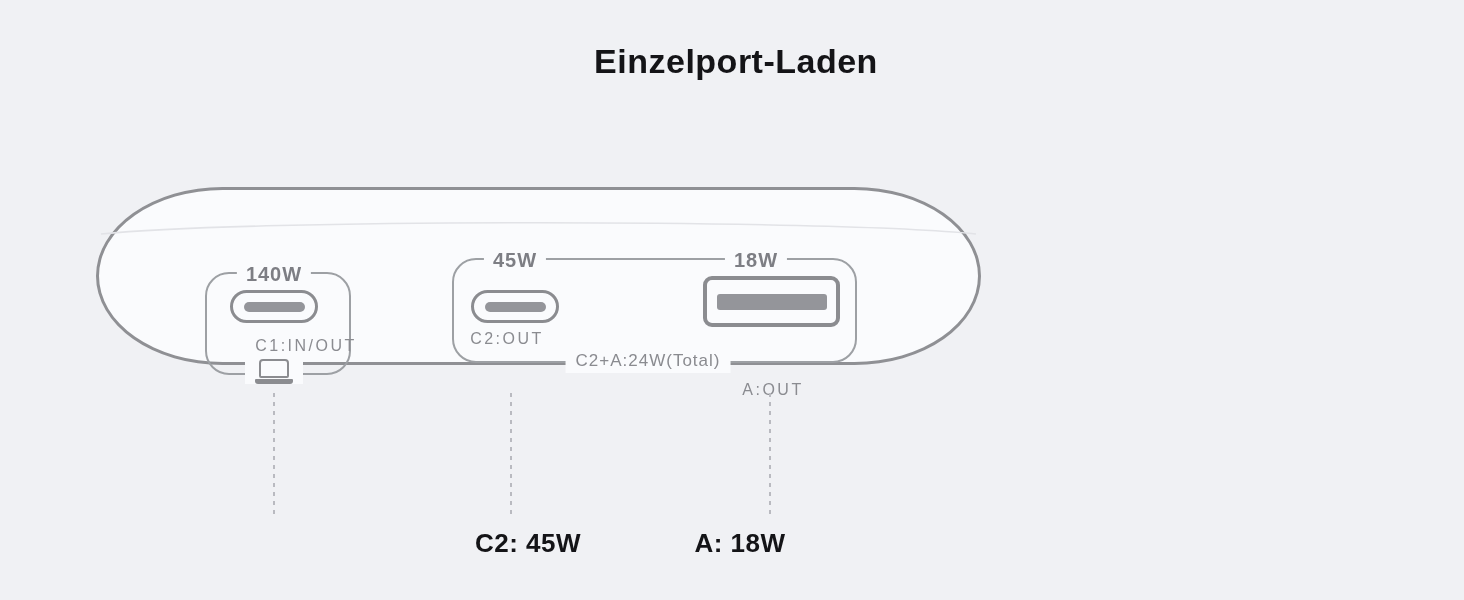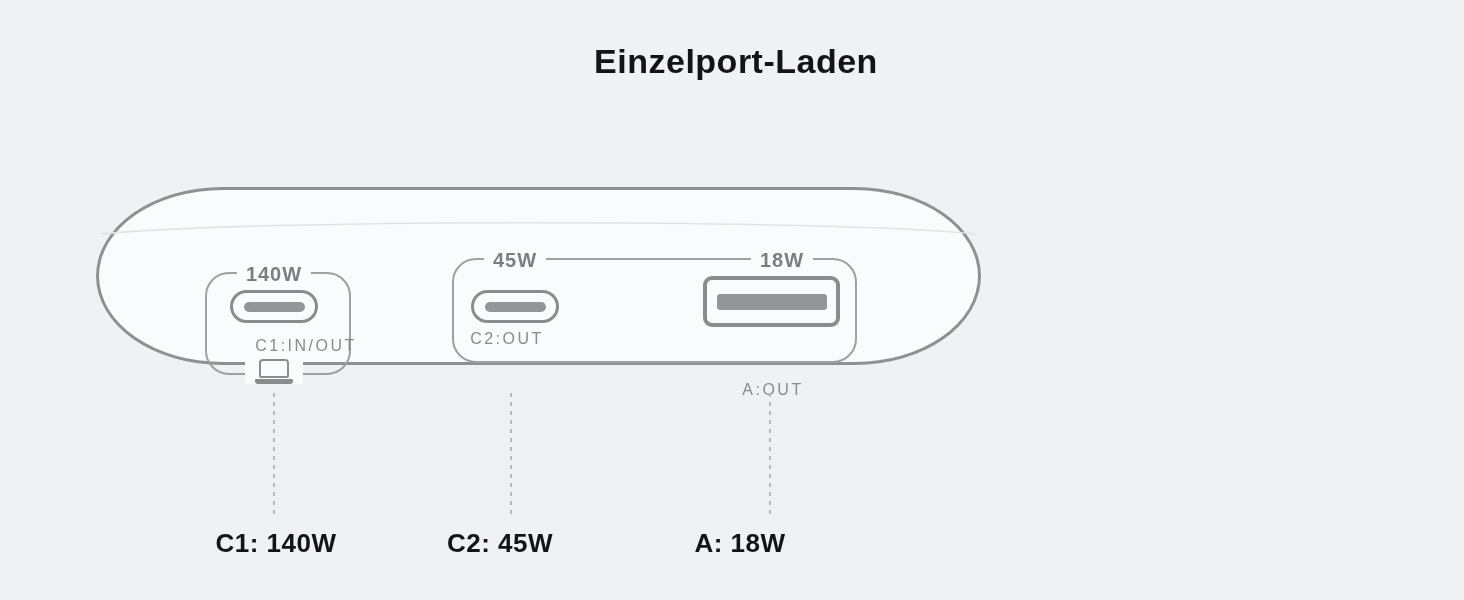--- a/index.html
+++ b/index.html
@@ -39,21 +39,21 @@
   .group-c2a { left:353px; top:68px; width:405px; height:105px; }
 
   .watt {
     position:absolute; top:-13px; transform:translateX(-50%);
     background:var(--body_fill); padding:0 9px;
     font-size:20px; font-weight:700; letter-spacing:1px;
     color:var(--watt_text); line-height:26px; white-space:nowrap;
   }
   .watt-c1 { left:67px; }
   .watt-c2 { left:61px; }
-  .watt-a  { left:328px; }
+  .watt-a  { left:302px; }
 
   .usbc {
     position:absolute; width:88px; height:33px;
     border:3.5px solid var(--port_outline); border-radius:17px;
     background:var(--body_fill);
     display:flex; align-items:center; justify-content:center;
   }
   .usbc-c1 { left:67px; top:16px; transform:translateX(-50%); }
   .usbc-c2 { left:61px; top:30px; transform:translateX(-50%); }
   .usbc-pin { width:61px; height:10px; border-radius:5px; background:var(--port_fill); }
@@ -106,21 +106,21 @@
   .dash-c1 { left:273px; }
   .dash-c2 { left:510px; }
   .dash-a  { left:769px; }
 
   .callout {
     position:absolute; top:528px; transform:translateX(-50%);
     font-size:26px; font-weight:700; letter-spacing:0.5px;
     color:var(--label_text); white-space:nowrap;
   }
   .callout-c1 { left:276px; }
-  .callout-c2 { left:500px; }
+  .callout-c2 { left:528px; }
   .callout-a  { left:740px; }
 </style>
 </head>
 <body>
 
 <div class="stage">
 
   <div class="title">Einzelport-Laden</div>
 
   <div class="powerbank">
@@ -145,25 +145,25 @@
       <span class="watt watt-c2">45W</span>
       <span class="watt watt-a">18W</span>
       <div class="usbc usbc-c2">
         <div class="usbc-pin"></div>
       </div>
       <span class="port-label label-c2">C2:OUT</span>
       <div class="usba">
         <div class="usba-pin"></div>
       </div>
       <span class="port-label label-a">A:OUT</span>
+      <span class="combo-note">C2+A:24W(Total)</span>
     </div>
 
   </div>
 
   <div class="dash dash-c1"></div>
   <div class="dash dash-c2"></div>
   <div class="dash dash-a"></div>
 
-  <div class="callout callout-c1">C1: 140W</div>
   <div class="callout callout-c2">C2: 45W</div>
   <div class="callout callout-a">A: 18W</div>
 
 </div>
 
 </body></html>

